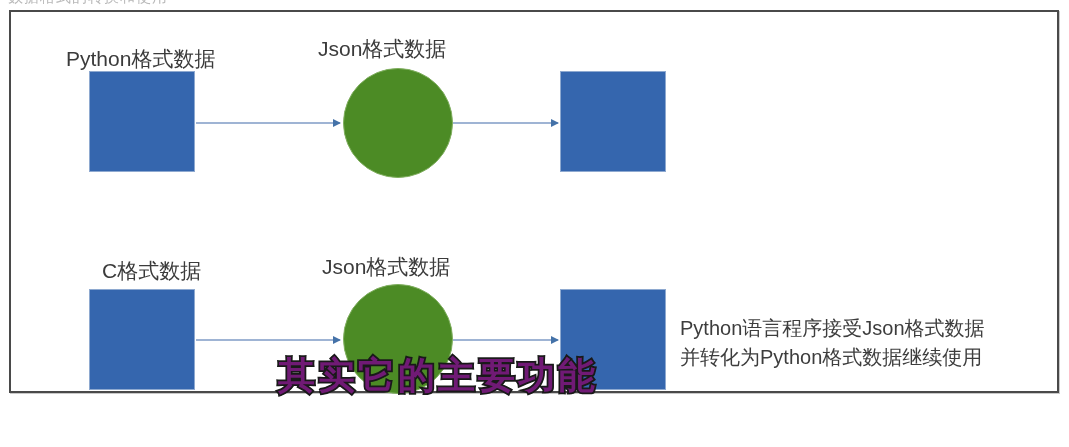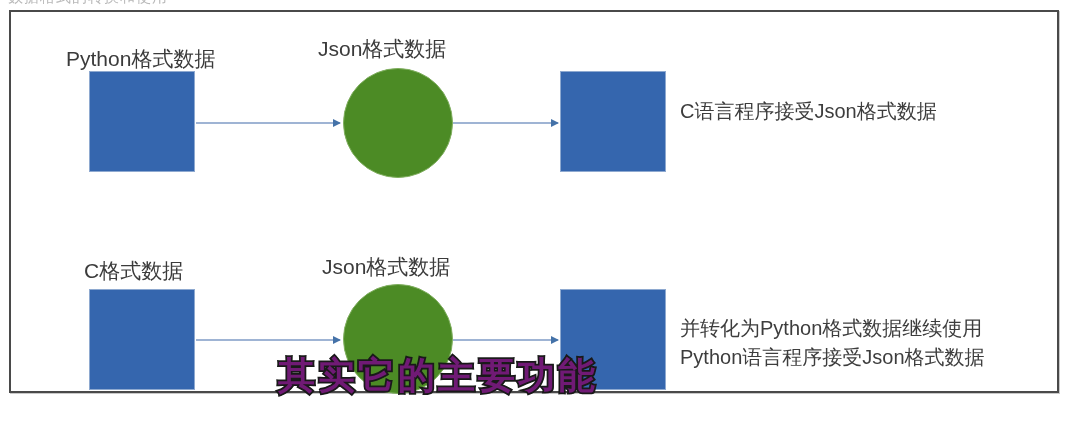--- a/index.html
+++ b/index.html
@@ -145,43 +145,42 @@
 
       <div class="node-label" style="left:307px; top:26px;">Json格式数据</div>
 
       <div class="node-circle" style="left:332px; top:56px; width:110px; height:110px;"></div>
 
       <div class="arrow" style="left:442px; top:110px; width:105px;"></div>
 
       <div class="node-rect" style="left:549px; top:59px; width:106px; height:101px;"></div>
 
       <div class="desc-block" style="left:669px; top:85px;">
-        <div>C语言程序接受Json格式数据</div>
       </div>
     </div>
 
     <div>
 
-      <div class="node-label" style="left:73px; top:248px;">C格式数据</div>
+      <div class="node-label" style="left:91px; top:248px;">C格式数据</div>
 
       <div class="node-rect" style="left:78px; top:277px; width:106px; height:101px;"></div>
 
       <div class="arrow" style="left:185px; top:327px; width:144px;"></div>
 
       <div class="node-label" style="left:311px; top:244px;">Json格式数据</div>
 
       <div class="node-circle" style="left:332px; top:272px; width:110px; height:110px;"></div>
 
       <div class="arrow" style="left:442px; top:327px; width:105px;"></div>
 
       <div class="node-rect" style="left:549px; top:277px; width:106px; height:101px;"></div>
 
       <div class="desc-block" style="left:669px; top:302px;">
+        <div>Python语言程序接受Json格式数据</div>
         <div>并转化为Python格式数据继续使用</div>
-        <div>Python语言程序接受Json格式数据</div>
       </div>
     </div>
 
   </div>
 </div>
 
 <div class="subtitle">其实它的主要功能</div>
 
 <div class="bottom-edge"></div>
 

